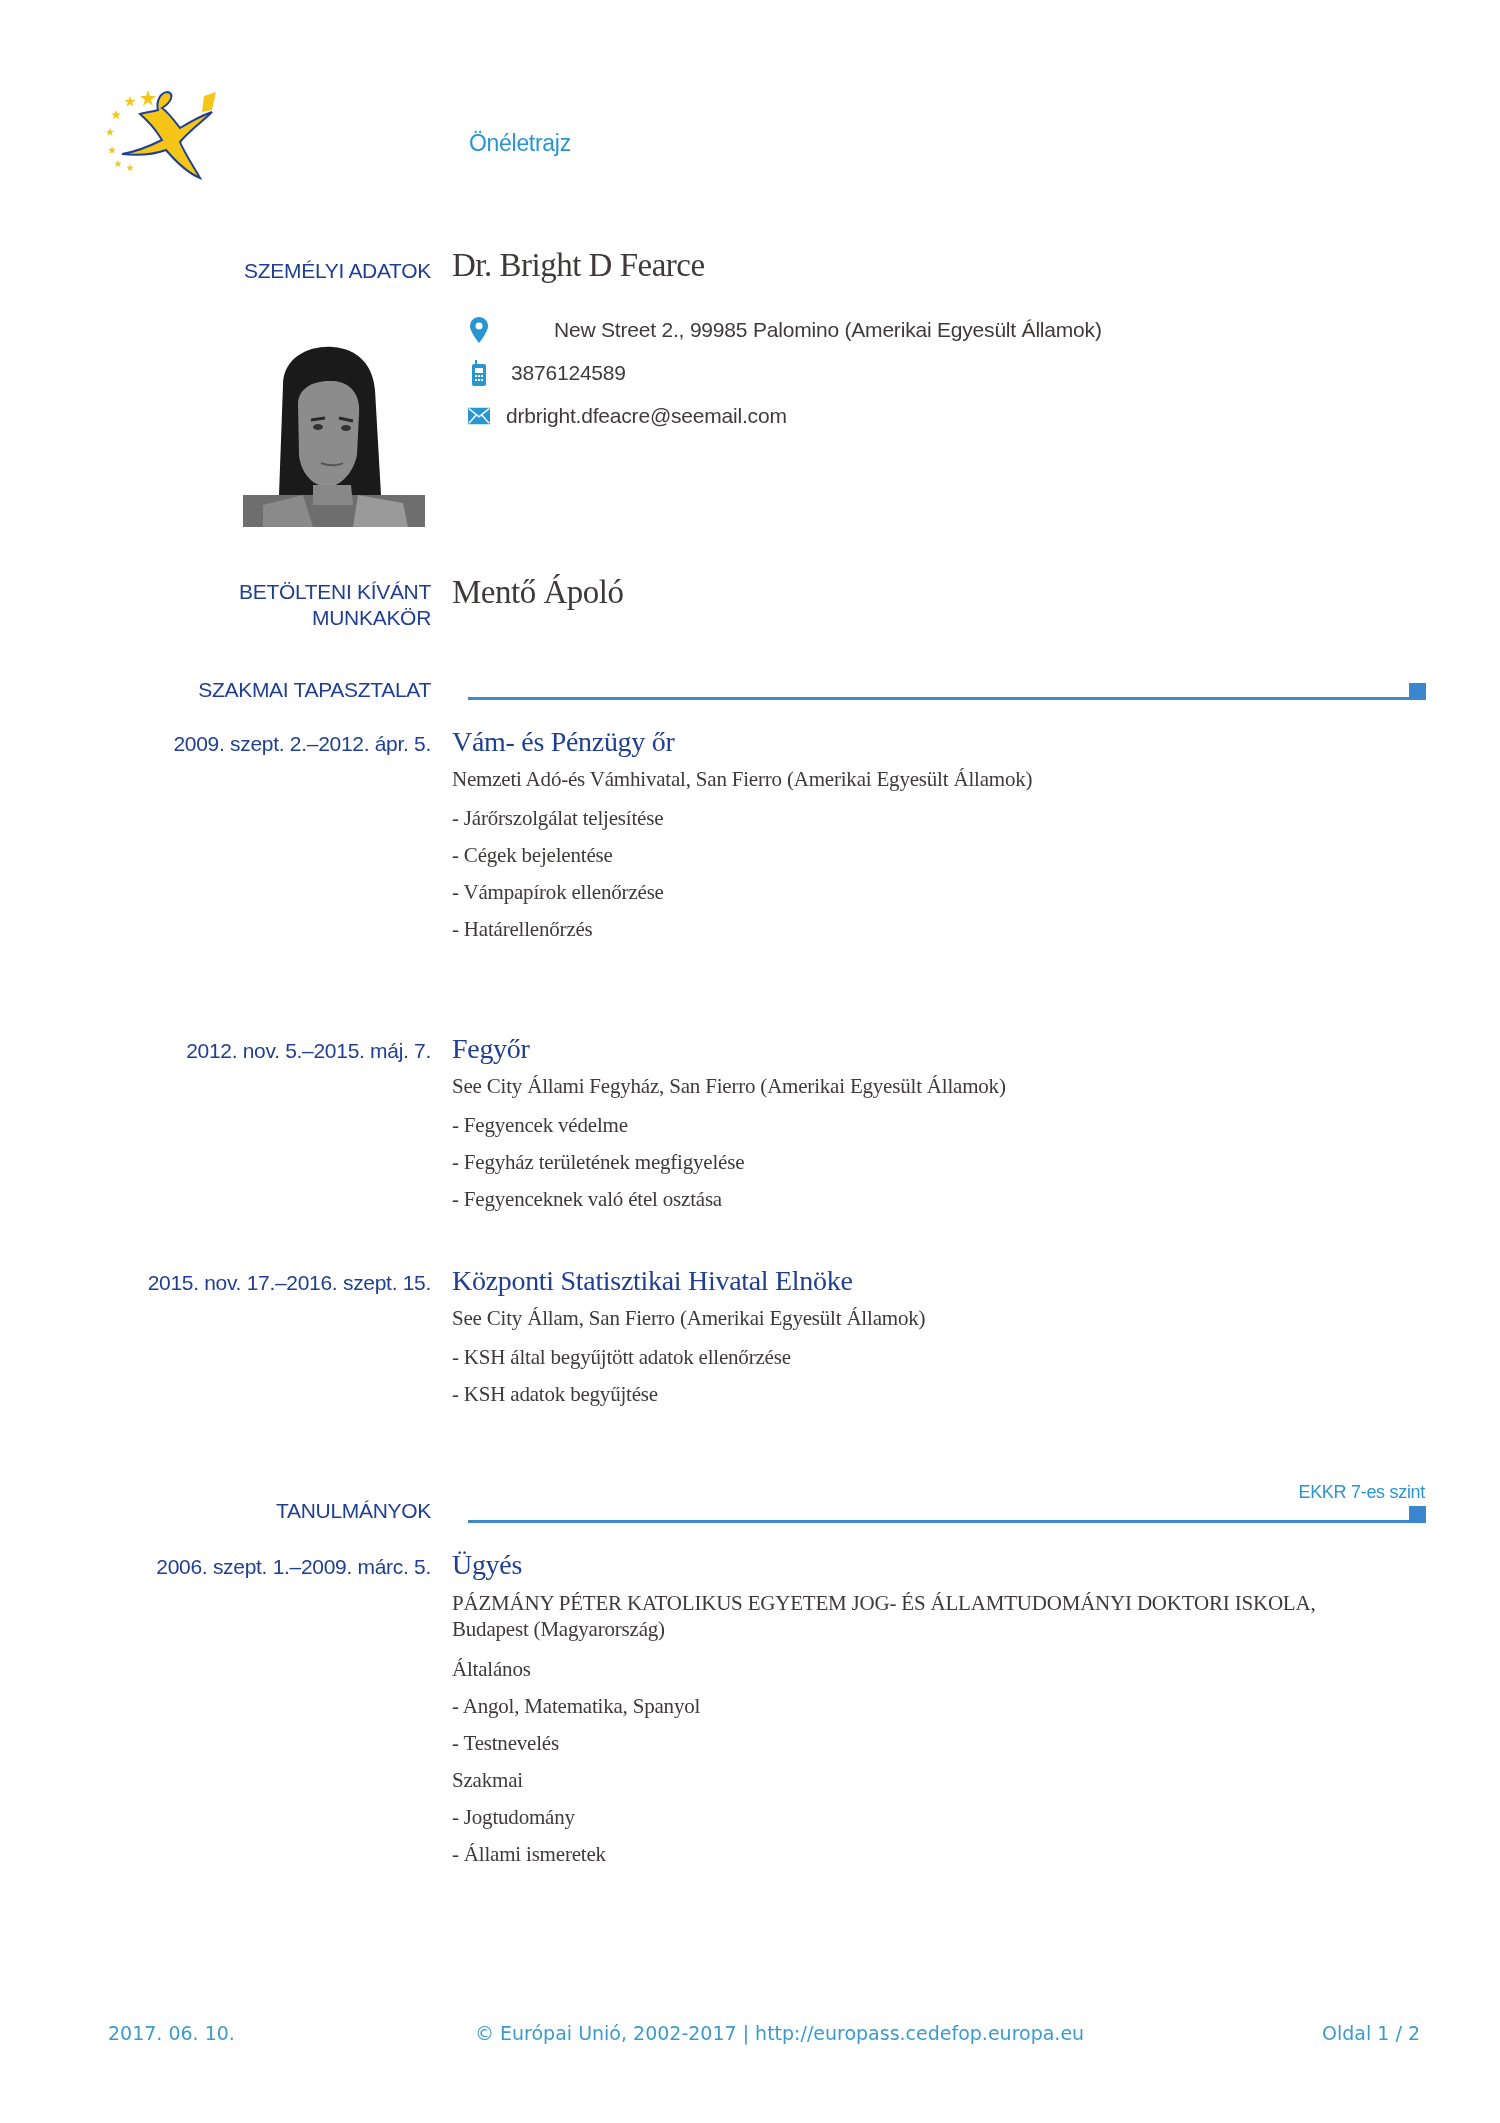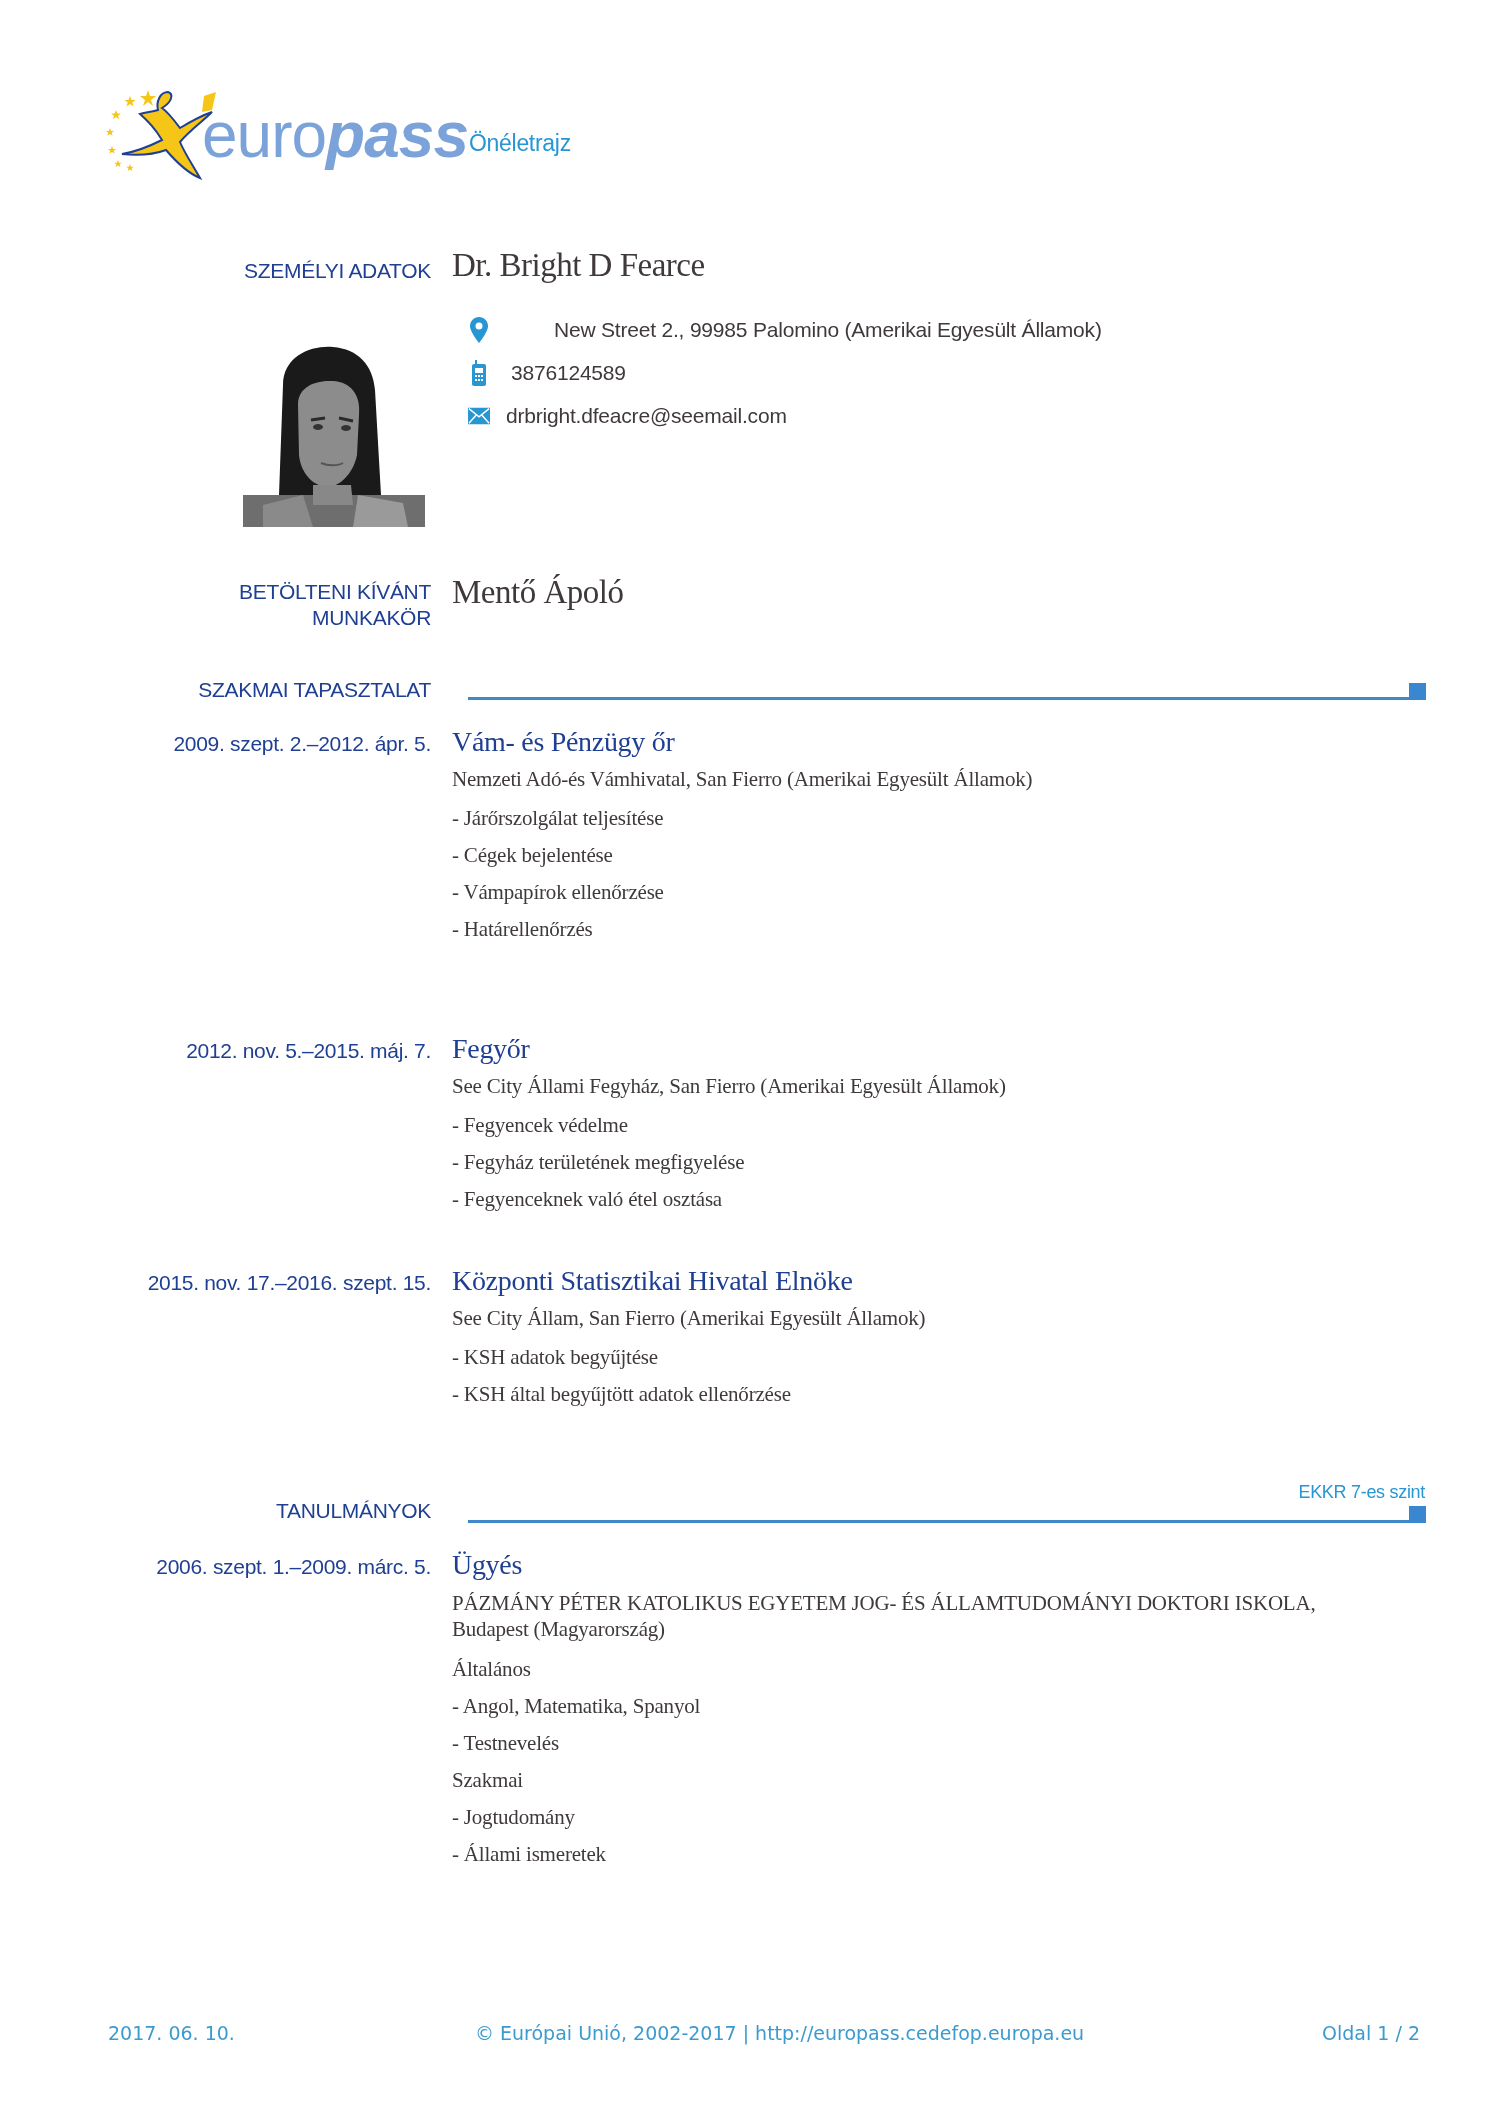--- a/index.html
+++ b/index.html
@@ -29,23 +29,20 @@
       <polygon points="30,14 31.5,18 35.5,18 32.3,20.5 33.5,24.5 30,22 26.5,24.5 27.7,20.5 24.5,18 28.5,18"></polygon>
       <polygon points="16,28 17.3,31.5 21,31.5 18,33.7 19.1,37.3 16,35 12.9,37.3 14,33.7 11,31.5 14.7,31.5"></polygon>
       <polygon points="10,46 11.1,49 14.2,49 11.7,50.8 12.6,53.8 10,52 7.4,53.8 8.3,50.8 5.8,49 8.9,49"></polygon>
       <polygon points="12,64 13.1,67 16.2,67 13.7,68.8 14.6,71.8 12,70 9.4,71.8 10.3,68.8 7.8,67 10.9,67"></polygon>
       <polygon points="18,78 19,80.7 21.8,80.7 19.6,82.3 20.4,85 18,83.4 15.6,85 16.4,82.3 14.2,80.7 17,80.7"></polygon>
       <polygon points="30,82 31,84.7 33.8,84.7 31.6,86.3 32.4,89 30,87.4 27.6,89 28.4,86.3 26.2,84.7 29,84.7"></polygon>
     </g>
     <path d="M40,32 C55,45 60,55 62,58 C50,64 35,70 22,72 C40,74 55,72 66,68 C78,82 90,92 100,96 C92,82 84,70 80,60 C90,48 102,40 112,30 C100,34 90,40 80,46 C74,38 68,30 62,26 C72,20 74,12 68,10 C60,10 56,20 58,28 C52,30 46,30 40,32 Z" fill="#f5c518" stroke="#1f3f93" stroke-width="2"></path>
     <polygon points="104,14 116,10 112,28 102,30" fill="#f5c518"></polygon>
   </svg>
-  <div style="position:absolute; left:102px; top:18px; font-size:64px; line-height:70px; color:#7ba3d9; letter-spacing:-1px; white-space:nowrap;">
-    <span style="font-weight:normal;">euro</span><span style="font-weight:bold; font-style:italic;">pass</span>
-  </div>
 </div>
 <div class="abs" style="left:469px; top:130px; font-size:23px; color:#2796d3; letter-spacing:-0.3px;">Önéletrajz</div>
 
 <div class="label" style="top:258px;">SZEMÉLYI ADATOK</div>
 <div class="content name" style="top:247px;">Dr. Bright D Fearce</div>
 
 <div class="contact" style="top:317px;gap:48px;">
   <span class="ico">
     <svg width="18" height="26" viewBox="0 0 18 26">
         <path d="M9,0 C4,0 0,4 0,9 C0,15 9,26 9,26 C9,26 18,15 18,9 C18,4 14,0 9,0 Z" fill="#2796d3"></path>
@@ -123,22 +120,22 @@
 <div class="content" style="top:1107px;">
   <div class="bullet">- Fegyencek védelme</div>
   <div class="bullet">- Fegyház területének megfigyelése</div>
   <div class="bullet">- Fegyenceknek való étel osztása</div>
 </div>
 
 <div class="label" style="top:1270px;">2015. nov. 17.–2016. szept. 15.</div>
 <div class="content job-title" style="top:1265px;">Központi Statisztikai Hivatal Elnöke</div>
 <div class="content org" style="top:1306px;">See City Állam, San Fierro (Amerikai Egyesült Államok)</div>
 <div class="content" style="top:1339px;">
+  <div class="bullet">- KSH által begyűjtött adatok ellenőrzése</div>
   <div class="bullet">- KSH adatok begyűjtése</div>
-  <div class="bullet">- KSH által begyűjtött adatok ellenőrzése</div>
 </div>
 
 <div class="label" style="top:1498px;">TANULMÁNYOK</div>
 <div class="section-line" style="top:1520px;"></div>
 <div class="section-square" style="left:1409px; top:1506px;"></div>
 
 <div class="label" style="top:1554px;">2006. szept. 1.–2009. márc. 5.</div>
 <div class="content job-title" style="top:1549px;text-align:center;">Ügyés</div>
 <div class="abs ekkr" style="right:75px; top:1482px;">EKKR 7-es szint</div>
 <div class="content org" style="top:1590px; line-height:26px;">

